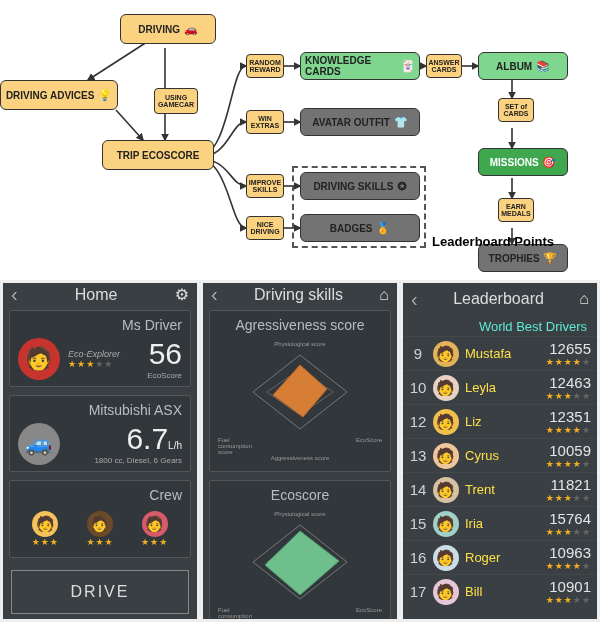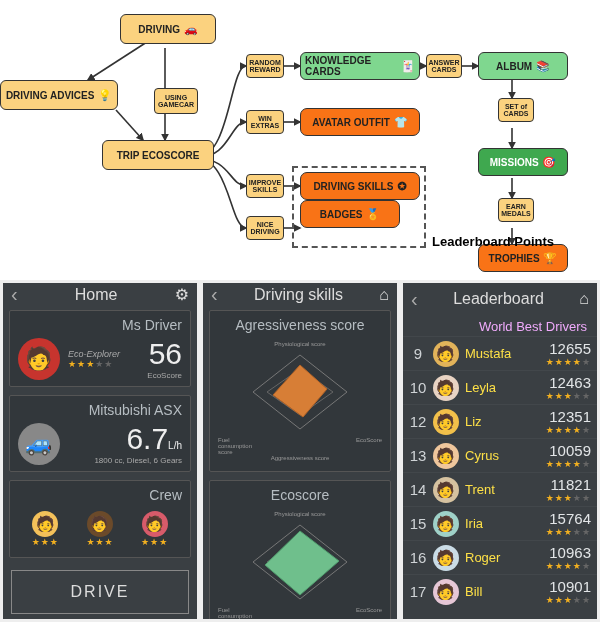--- a/index.html
+++ b/index.html
@@ -1,21 +1,21 @@
 <!DOCTYPE html>
 <html><head>
 <meta charset="utf-8">
 <style>
   * { box-sizing: border-box; margin: 0; padding: 0; }
   body { font-family: -apple-system, "Segoe UI", Helvetica, Arial, sans-serif; width: 600px; height: 622px; background: #fff; overflow: hidden; }
   .top { position: relative; width: 600px; height: 280px; }
   .node { position: absolute; border: 1.5px solid #333; border-radius: 6px; display: flex; align-items: center; justify-content: center; gap: 4px; font-size: 10px; font-weight: 600; color: #222; padding: 2px 4px; }
   .orange { background: #fbd27f; }
   .green  { background: #7fd78f; }
-  .blue   { background: #f97316; border-radius: 7px; }
+  .blue   { background: #737373; }
   .darkg  { background: #3fa84f; }
   .small  { font-size: 7px; font-weight: 700; border-radius: 4px; line-height: 1.05; text-align: center; }
   .dashbox { position: absolute; border: 2px dashed #555; }
   .lp { position: absolute; font-size: 13px; font-weight: 700; }
   .line { stroke: #333; stroke-width: 1.6; fill: none; marker-end: url(#arrow); }
   .top svg.conn { position: absolute; inset: 0; width: 600px; height: 280px; }
   .ico { font-size: 11px; }
   
   .bottom { display: flex; gap: 6px; width: 600px; height: 342px; background: #eee; padding: 3px; }
   .screen { flex: 1; background: #3a3f43; color: #d9dcdf; display: flex; flex-direction: column; font-family: "Helvetica Neue", Arial, sans-serif; overflow: hidden; }
@@ -95,21 +95,21 @@
       <span class="ico">🃏</span>
     </div>
   <div class="node blue" style="left:300px;top:108px;width:120px;height:28px">
       <span>AVATAR OUTFIT</span>
       <span class="ico">👕</span>
     </div>
   <div class="node blue" style="left:300px;top:172px;width:120px;height:28px">
       <span>DRIVING SKILLS</span>
       <span class="ico">✪</span>
     </div>
-  <div class="node blue" style="left:300px;top:200px;width:100px;height:28px">
+  <div class="node blue" style="left:300px;top:214px;width:120px;height:28px">
       <span>BADGES</span>
       <span class="ico">🏅</span>
     </div>
 
   <div class="node orange small" style="left:426px;top:54px;width:36px;height:24px;white-space:pre">ANSWER
 CARDS</div>
   <div class="node green" style="left:478px;top:52px;width:90px;height:28px">
       <span>ALBUM</span>
       <span class="ico">📚</span>
     </div>
@@ -217,21 +217,21 @@
       </div>
     </div>
   </div>
 
   <div class="screen">
     <div class="hdr">
       <span class="chev">‹</span>
       <span class="flex1">Leaderboard</span>
       <span>⌂</span>
     </div>
-    <div style="text-align:right;font-size:13px;color:#f0abfc;padding:4px 10px 2px;font-weight:300">World Best Drivers</div>
+    <div style="text-align:right;font-size:13px;color:#5eead4;padding:4px 10px 2px;font-weight:300">World Best Drivers</div>
     <div id="lb-list">
         <div class="lbrow">
           <div class="rank">9</div>
           <div class="avatar avs" style="background:#e2b35a">🧑</div>
           <div class="lbname">Mustafa</div>
           <div style="text-align:right">
             <div class="lbscore">12655</div>
             <div class="stars">★★★★<span class="off">★</span></div>
           </div>
         </div>

